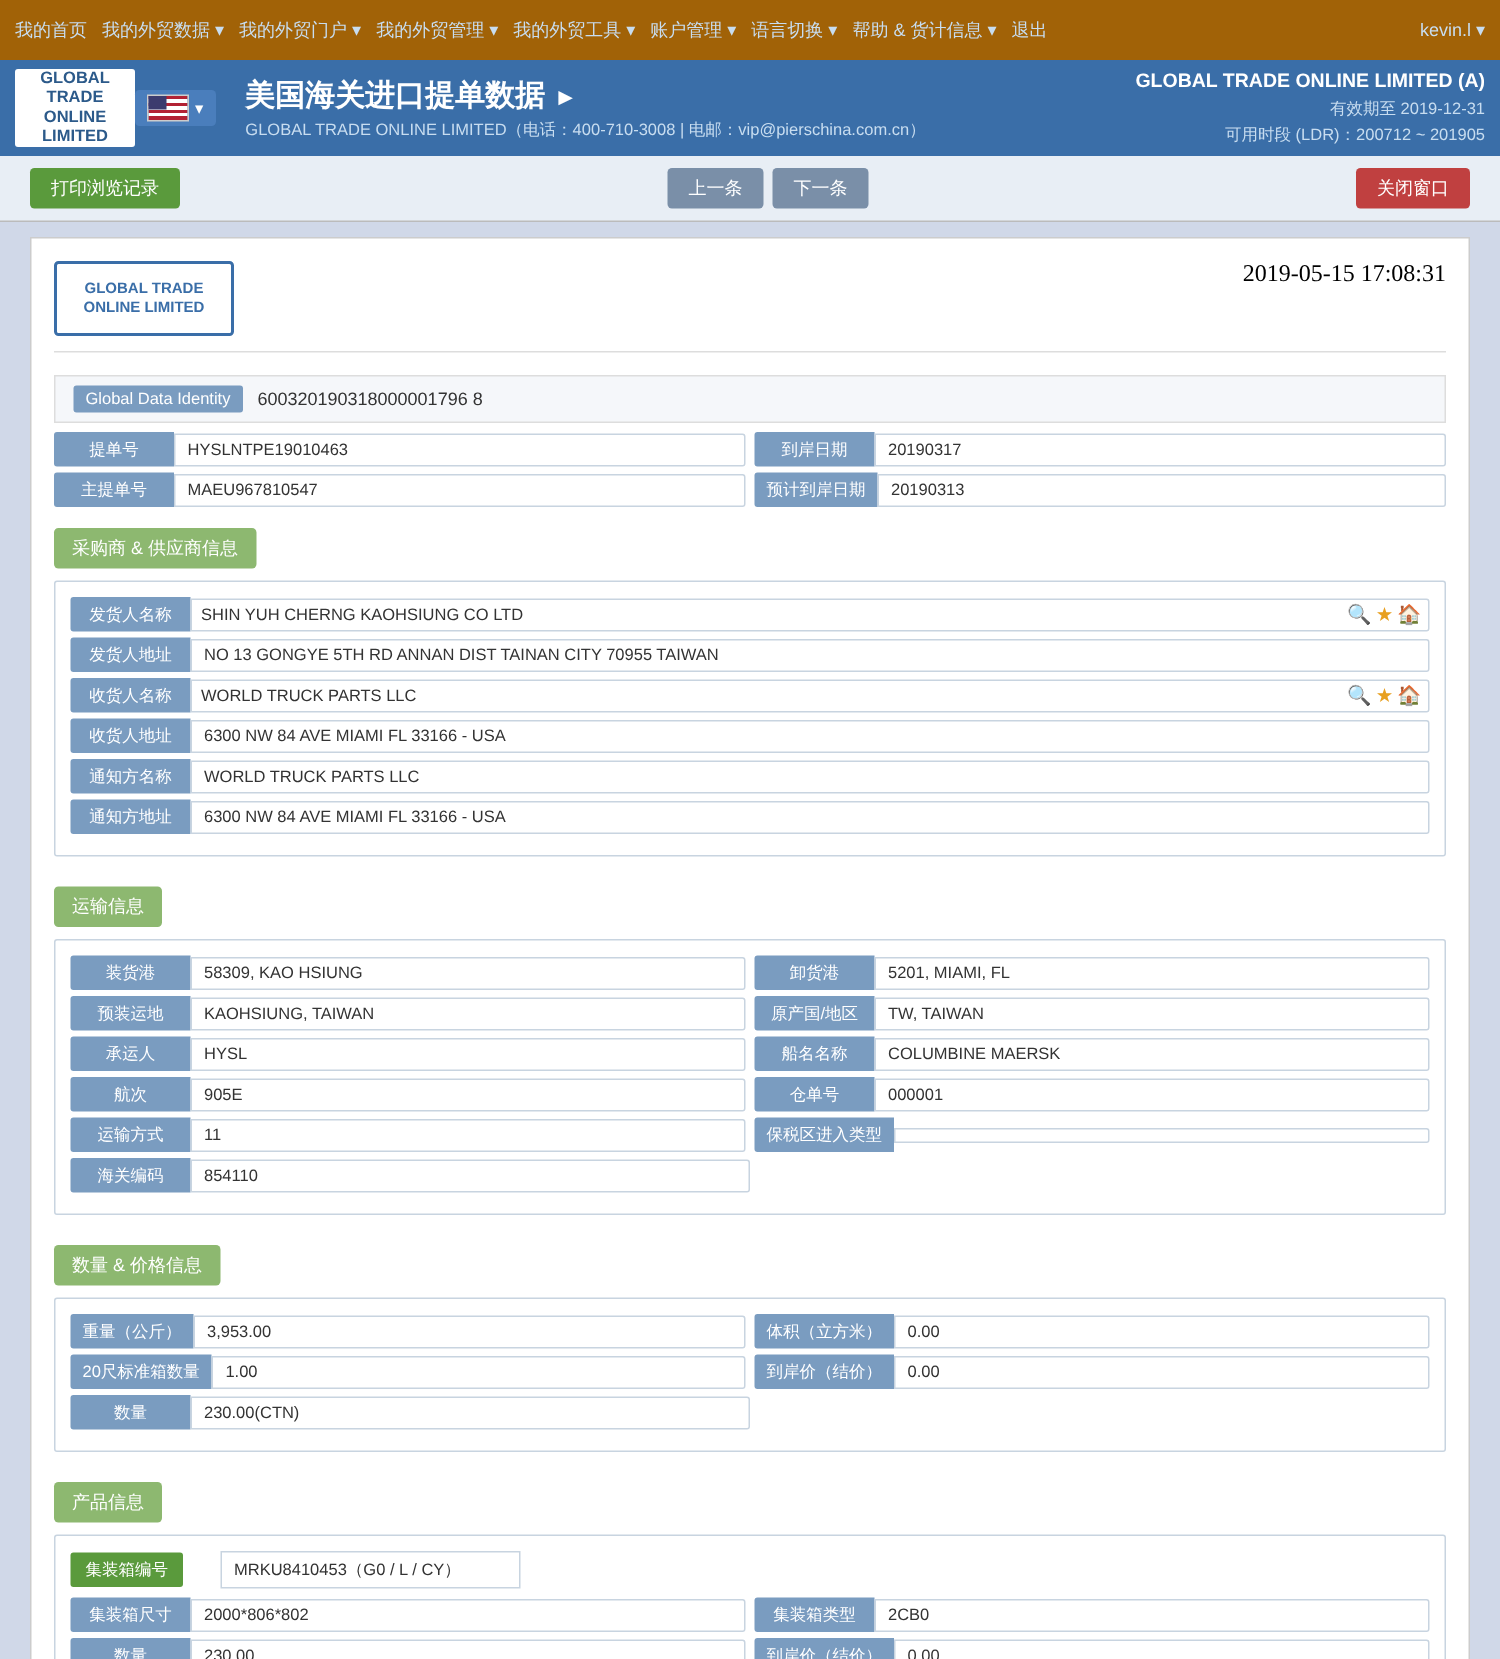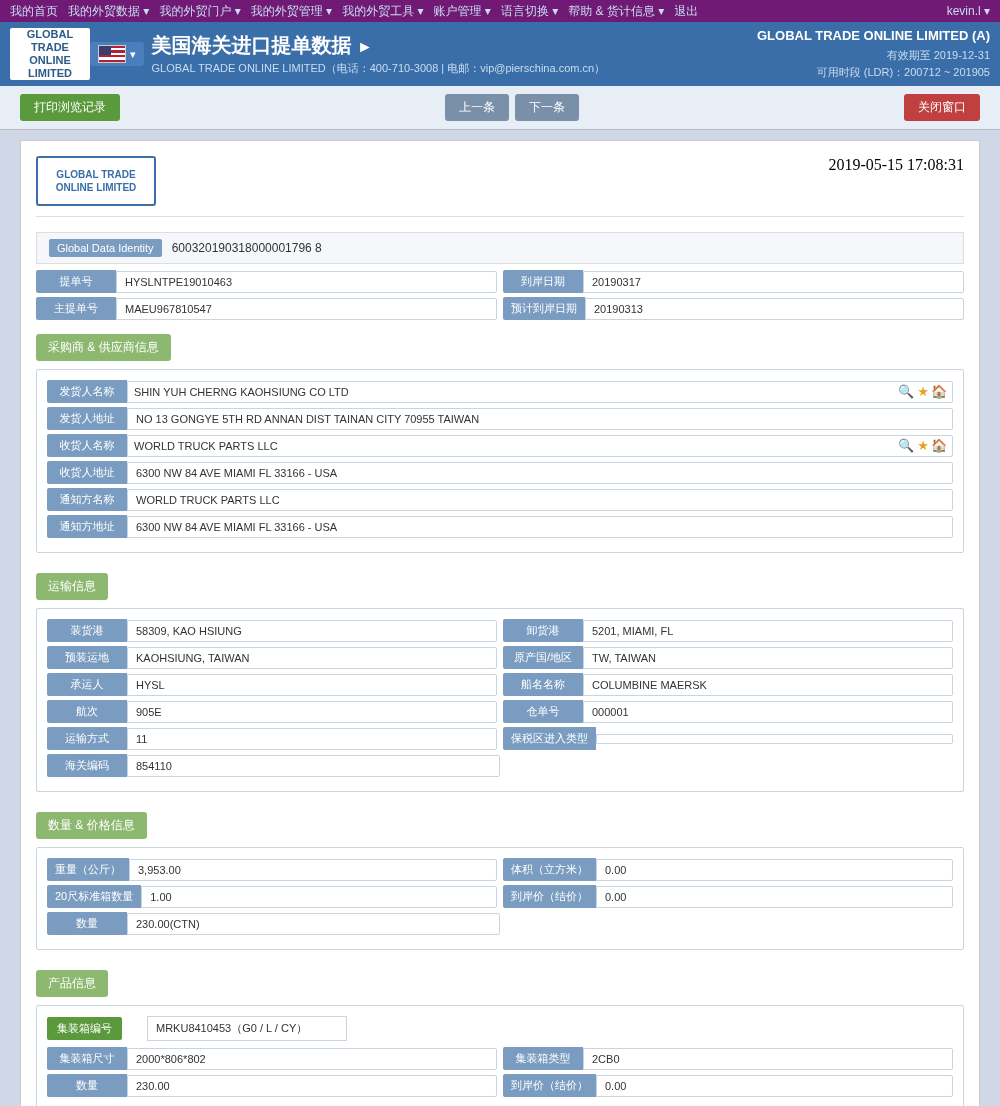--- a/index.html
+++ b/index.html
@@ -1,22 +1,22 @@
 <!DOCTYPE html>
 <html><head>
   <meta charset="utf-8">
   <style>
     * { margin: 0; padding: 0; box-sizing: border-box; }
     body { font-family: Arial, sans-serif; font-size: 12px; background: #d0d8e8; width: 1000px; }
 
     
     .top-nav {
-      background: #701a75;
+      background: #a16207;
       color: #cde;
-      height: 22px;
+      height: 40px;
       display: flex;
       align-items: center;
       padding: 0 10px;
       justify-content: space-between;
     }
     .top-nav-left { display: flex; gap: 10px; }
     .top-nav-left span { cursor: pointer; font-size: 12px; color: #c8ddf0; }
     .top-nav-right { color: #c8ddf0; font-size: 12px; }
 
     
@@ -55,21 +55,21 @@
       position: relative;
       border: 1px solid #ccc;
     }
     .flag-us::before {
       content: '';
       position: absolute;
       top: 0; left: 0;
       width: 12px; height: 9px;
       background: #3c3b6e;
     }
-    .title-area { flex: 1; margin-left: 8px; }
+    .title-area { flex: 1; margin-left: 20px; }
     .title-main { font-size: 20px; color: white; font-weight: bold; }
     .title-sub { font-size: 11px; color: #c8ddf0; margin-top: 2px; }
     .account-info { text-align: right; color: #c8ddf0; font-size: 11px; line-height: 1.6; }
     .account-name { font-size: 13px; color: white; font-weight: bold; }
 
     
     .action-row {
       background: #e8eef5;
       padding: 8px 20px;
       display: flex;

